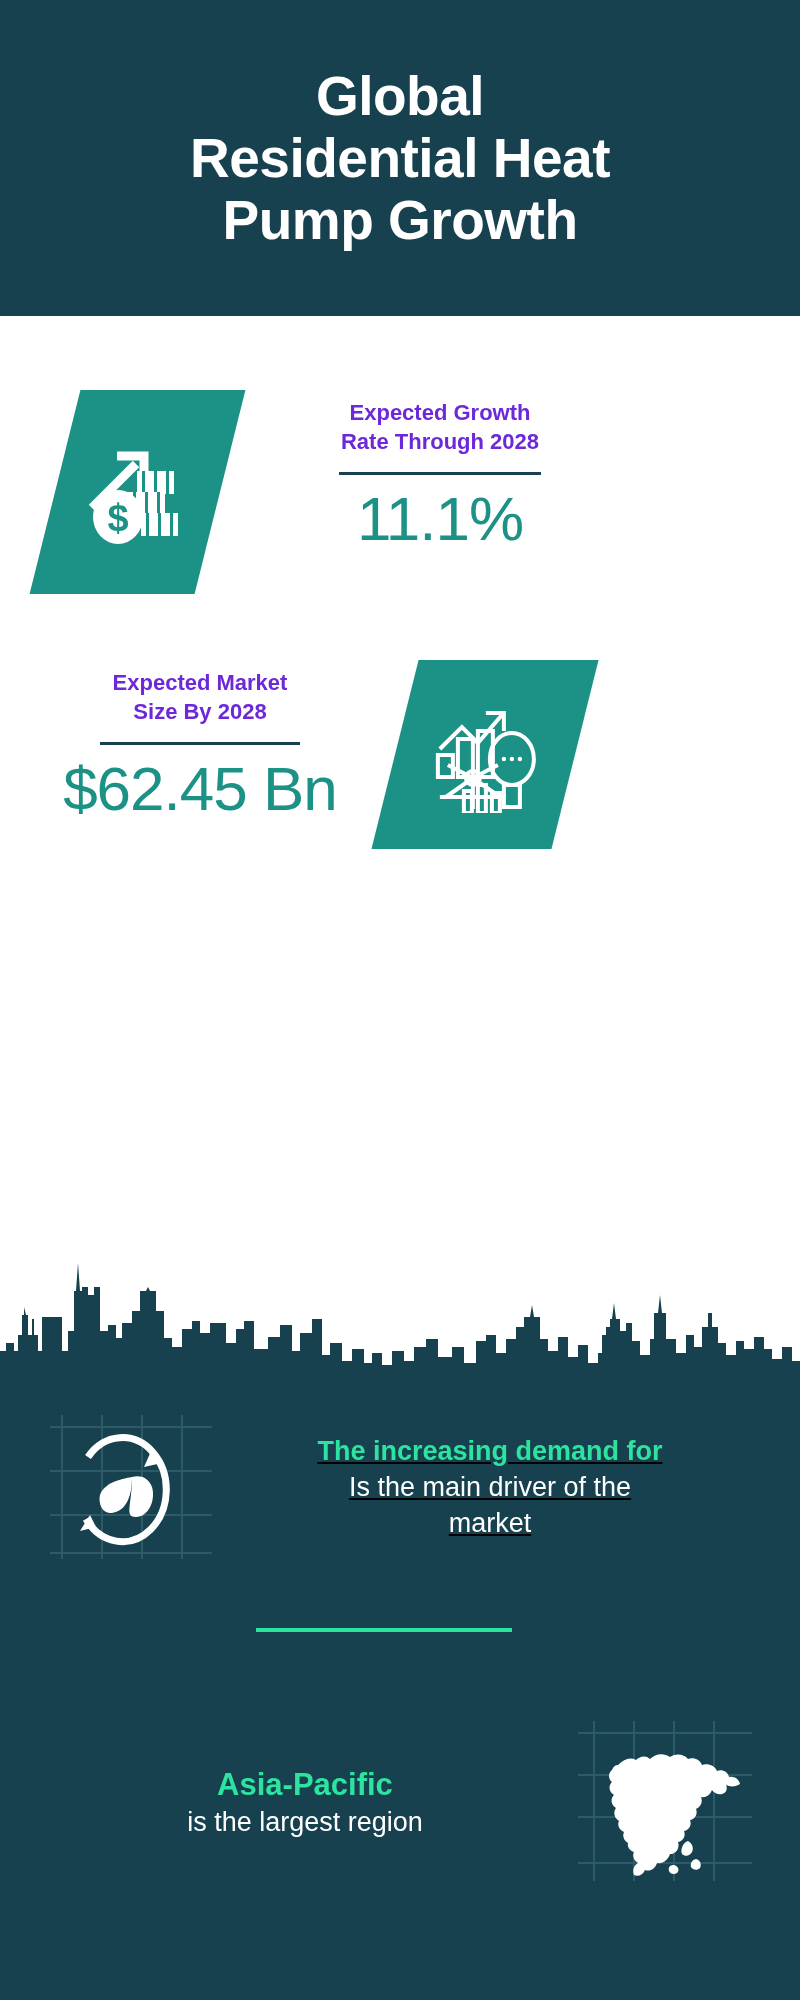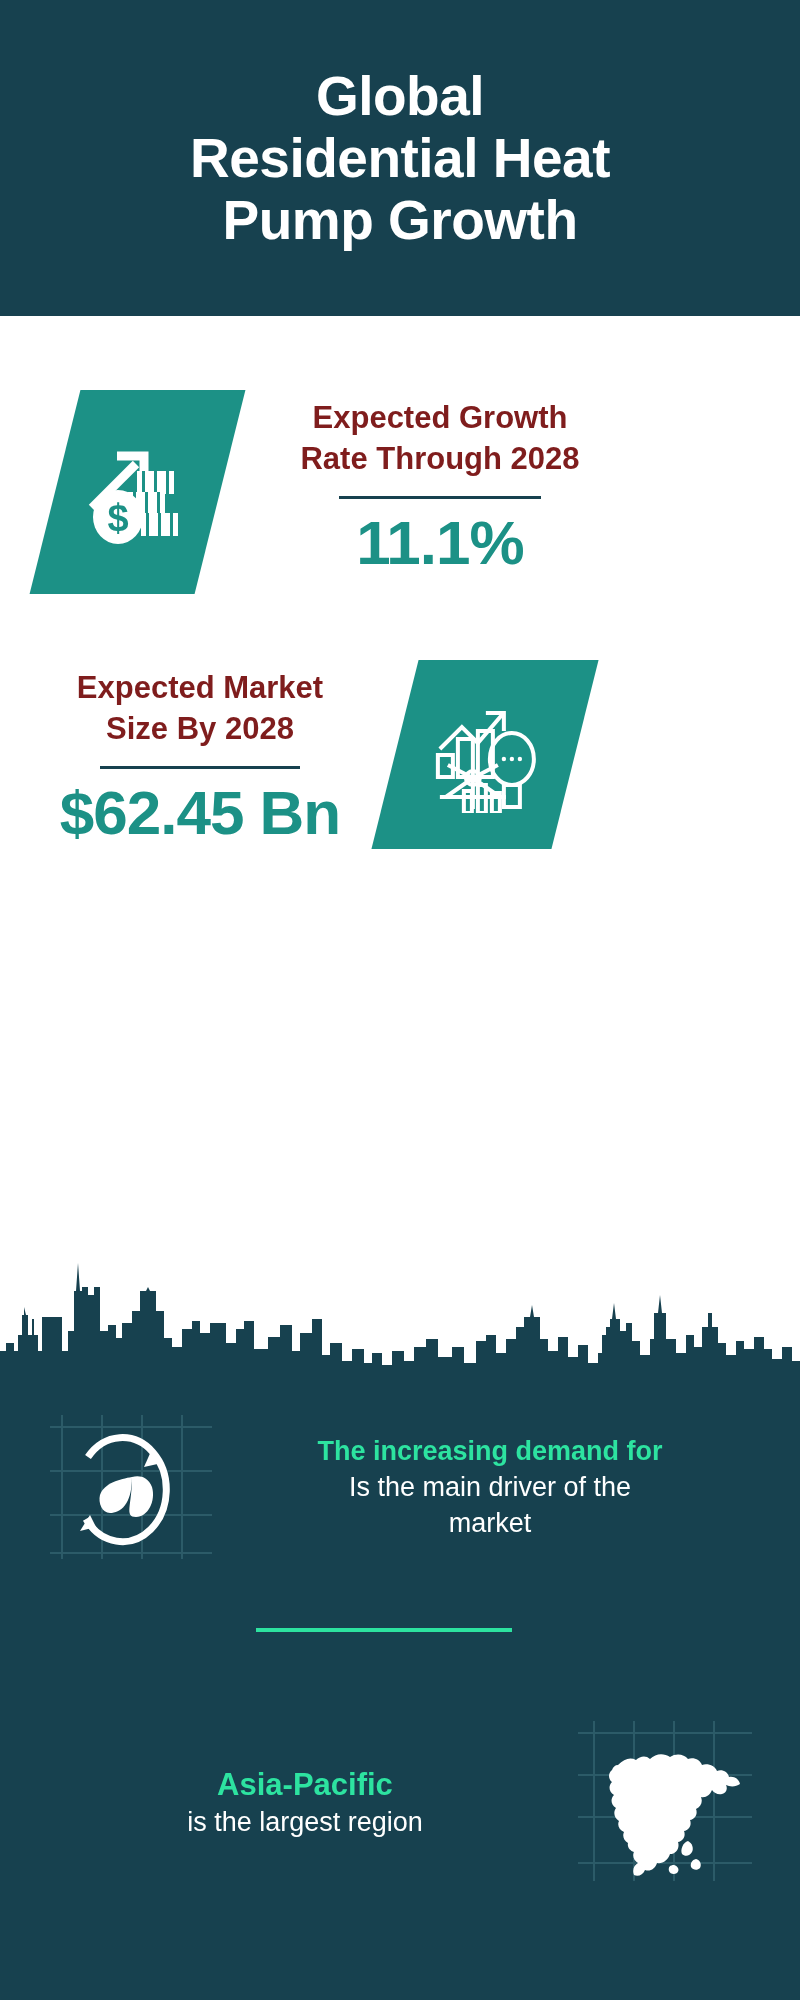--- a/index.html
+++ b/index.html
@@ -40,34 +40,34 @@
     background:#1C9186;
     transform:skewX(-14deg);
     display:flex;
     align-items:center;
     justify-content:center;
   }
   .para .glyph { transform:skewX(14deg); display:block; }
 
   .block { position:absolute; text-align:center; }
   .block-title {
-    color:#7f1d1d;
-    font-size:31px;
+    color:#6d28d9;
+    font-size:22px;
     font-weight:bold;
     line-height:1.32;
   }
   .rule {
     height:3px;
     background:#17414F;
     margin:16px auto 10px auto;
   }
   .block-value {
     color:#1C9186;
     font-size:62px;
-    font-weight:bold;
+    font-weight:normal;
     line-height:1.1;
     letter-spacing:-1px;
   }
 
   
   .dark-wrap { position:relative; width:800px; }
   .skyline { display:block; width:800px; height:130px; }
   .dark-section {
     background:#17414F;
     width:800px;
@@ -204,21 +204,21 @@
         L640 98 L640 112 L650 112 L650 96 L654 96 L654 70 L658 70 L660 52
         L662 70 L666 70 L666 96 L676 96 L676 110 L686 110 L686 92 L694 92
         L694 104 L702 104 L702 84 L708 84 L708 70 L712 70 L712 84 L718 84
         L718 100 L726 100 L726 112 L736 112 L736 98 L744 98 L744 106
         L754 106 L754 94 L764 94 L764 106 L772 106 L772 116 L782 116
         L782 104 L792 104 L792 118 L800 118 L800 130 Z"></path>
     </svg>
 
     <div class="dark-section">
 
-      <div class="fact" style="left:40px; top:28px; width:720px;">
+      <div class="fact" style="left:40px; top:28px; width:720px;text-decoration:underline;">
         <div style="width:180px; flex:none;">
           <svg width="180" height="170" viewBox="0 0 180 170" fill="none">
             <g stroke="#2C5B68" stroke-width="2">
               <line x1="22" y1="14" x2="22" y2="158"></line>
               <line x1="62" y1="14" x2="62" y2="158"></line>
               <line x1="102" y1="14" x2="102" y2="158"></line>
               <line x1="142" y1="14" x2="142" y2="158"></line>
               <line x1="10" y1="26" x2="172" y2="26"></line>
               <line x1="10" y1="70" x2="172" y2="70"></line>
               <line x1="10" y1="114" x2="172" y2="114"></line>

